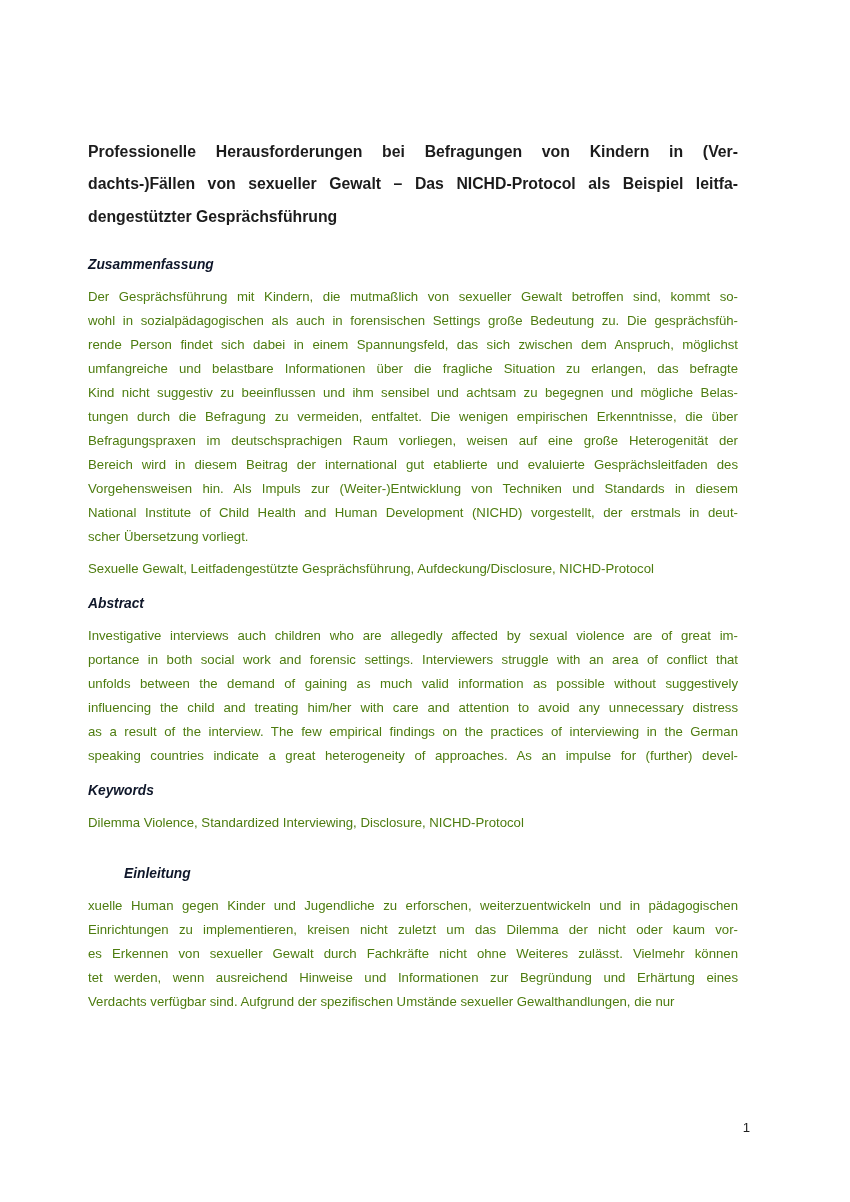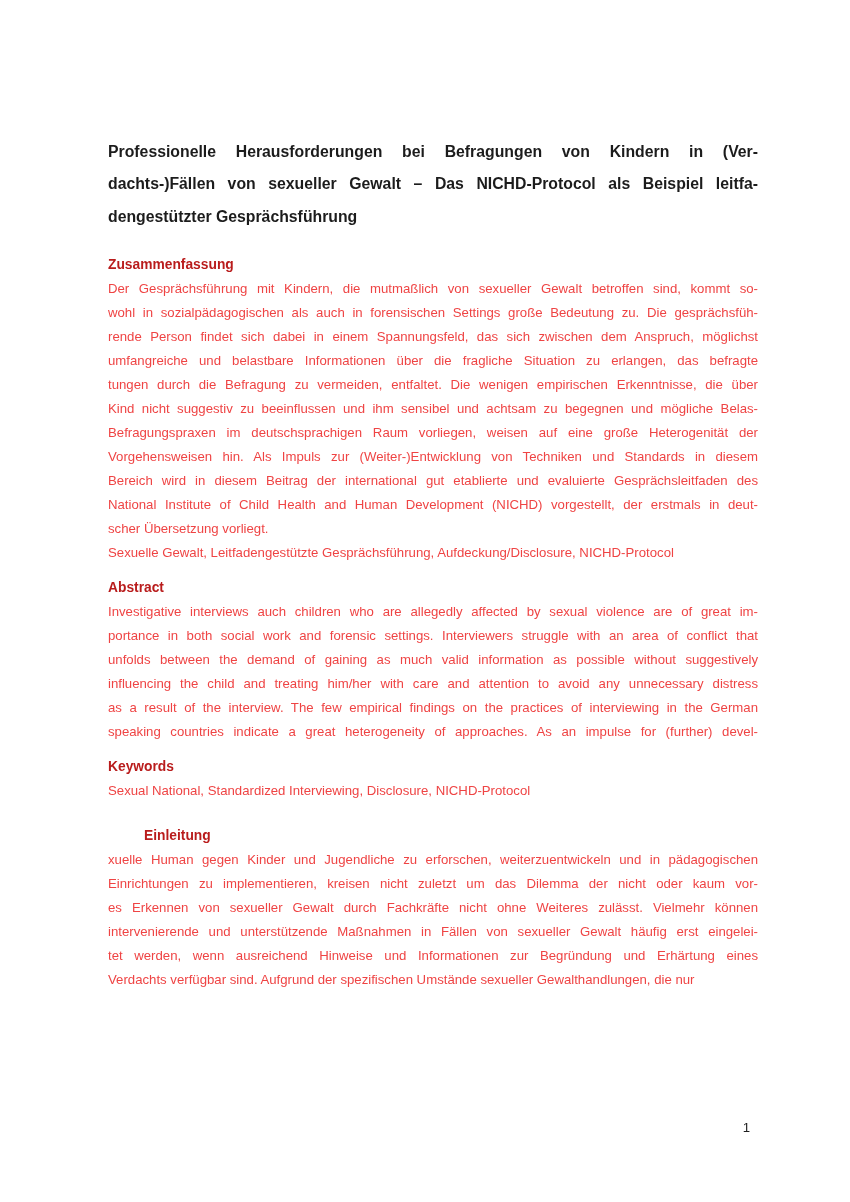--- a/index.html
+++ b/index.html
@@ -11,45 +11,47 @@
     position: relative;
     width: 850px;
     height: 1202px;
     background: #ffffff;
     overflow: hidden;
     font-family: "Liberation Sans", "DejaVu Sans", sans-serif;
     color: #1f1f1f;
   }
   .content {
     position: absolute;
-    left: 108px;
+    left: 88px;
     top: 0;
     width: 650px;
   }
   .title {
     margin: 136px 0 0 0;
     font-size: 15.8px;
     font-weight: bold;
     line-height: 32.4px;
     color: #1c1c1c;
   }
   .sec { margin: 0; }
   .h {
     font-size: 13.8px;
     font-weight: bold;
     line-height: 24px;
     margin: 11px 0 0 0;
-    color: #b91c1c;
+    color: #0f172a;
+    font-style: italic;
   }
   .h.first { margin-top: 20px; }
-  .h.big-gap { margin-top: 21px; padding-left: 36px; }
+  .h.big-gap { margin-top: 27px; padding-left: 36px; }
   .body-text {
     font-size: 13.2px;
     line-height: 24px;
-    color: #ef4444;
+    color: #4d7c0f;
+    margin-top: 8px;
   }
   
   .tl {
     text-align: justify;
     text-align-last: justify;
     white-space: normal;
     overflow: hidden;
   }
   .tl-last {
     text-align: right;
@@ -78,25 +80,25 @@
         <div class="tl tl-last">dengestützter Gesprächsführung</div>
       </h1>
 
     <section class="sec">
       <h2 class="h first">Zusammenfassung</h2>
       <div class="body-text">
           <div class="tl">Der Gesprächsführung mit Kindern, die mutmaßlich von sexueller Gewalt betroffen sind, kommt so-</div>
           <div class="tl">wohl in sozialpädagogischen als auch in forensischen Settings große Bedeutung zu. Die gesprächsfüh-</div>
           <div class="tl">rende Person findet sich dabei in einem Spannungsfeld, das sich zwischen dem Anspruch, möglichst</div>
           <div class="tl">umfangreiche und belastbare Informationen über die fragliche Situation zu erlangen, das befragte</div>
+          <div class="tl">Kind nicht suggestiv zu beeinflussen und ihm sensibel und achtsam zu begegnen und mögliche Belas-</div>
           <div class="tl">tungen durch die Befragung zu vermeiden, entfaltet. Die wenigen empirischen Erkenntnisse, die über</div>
-          <div class="tl">Kind nicht suggestiv zu beeinflussen und ihm sensibel und achtsam zu begegnen und mögliche Belas-</div>
           <div class="tl">Befragungspraxen im deutschsprachigen Raum vorliegen, weisen auf eine große Heterogenität der</div>
+          <div class="tl">Bereich wird in diesem Beitrag der international gut etablierte und evaluierte Gesprächsleitfaden des</div>
           <div class="tl">Vorgehensweisen hin. Als Impuls zur (Weiter-)Entwicklung von Techniken und Standards in diesem</div>
-          <div class="tl">Bereich wird in diesem Beitrag der international gut etablierte und evaluierte Gesprächsleitfaden des</div>
           <div class="tl">National Institute of Child Health and Human Development (NICHD) vorgestellt, der erstmals in deut-</div>
           <div class="tl tl-last">scher Übersetzung vorliegt.</div>
         </div>
     </section>
 
     <section class="sec">
       <div class="body-text">
           <div class="tl tl-last">Sexuelle Gewalt, Leitfadengestützte Gesprächsführung, Aufdeckung/Disclosure, NICHD-Protocol</div>
         </div>
     </section>
@@ -109,31 +111,30 @@
           <div class="tl">unfolds between the demand of gaining as much valid information as possible without suggestively</div>
           <div class="tl">influencing the child and treating him/her with care and attention to avoid any unnecessary distress</div>
           <div class="tl">as a result of the interview. The few empirical findings on the practices of interviewing in the German</div>
           <div class="tl">speaking countries indicate a great heterogeneity of approaches. As an impulse for (further) devel-</div>
         </div>
     </section>
 
     <section class="sec">
       <h2 class="h">Keywords</h2>
       <div class="body-text">
-          <div class="tl tl-last">Sexual National, Standardized Interviewing, Disclosure, NICHD-Protocol</div>
+          <div class="tl tl-last">Dilemma Violence, Standardized Interviewing, Disclosure, NICHD-Protocol</div>
         </div>
     </section>
 
     <section class="sec">
       <h2 class="h big-gap">Einleitung</h2>
       <div class="body-text">
           <div class="tl">xuelle Human gegen Kinder und Jugendliche zu erforschen, weiterzuentwickeln und in pädagogischen</div>
           <div class="tl">Einrichtungen zu implementieren, kreisen nicht zuletzt um das Dilemma der nicht oder kaum vor-</div>
           <div class="tl">es Erkennen von sexueller Gewalt durch Fachkräfte nicht ohne Weiteres zulässt. Vielmehr können</div>
-          <div class="tl">intervenierende und unterstützende Maßnahmen in Fällen von sexueller Gewalt häufig erst eingelei-</div>
           <div class="tl">tet werden, wenn ausreichend Hinweise und Informationen zur Begründung und Erhärtung eines</div>
           <div class="tl tl-last">Verdachts verfügbar sind. Aufgrund der spezifischen Umstände sexueller Gewalthandlungen, die nur</div>
         </div>
     </section>
 
   </main>
 
   <div class="page-num">1</div>
 </div>
 

